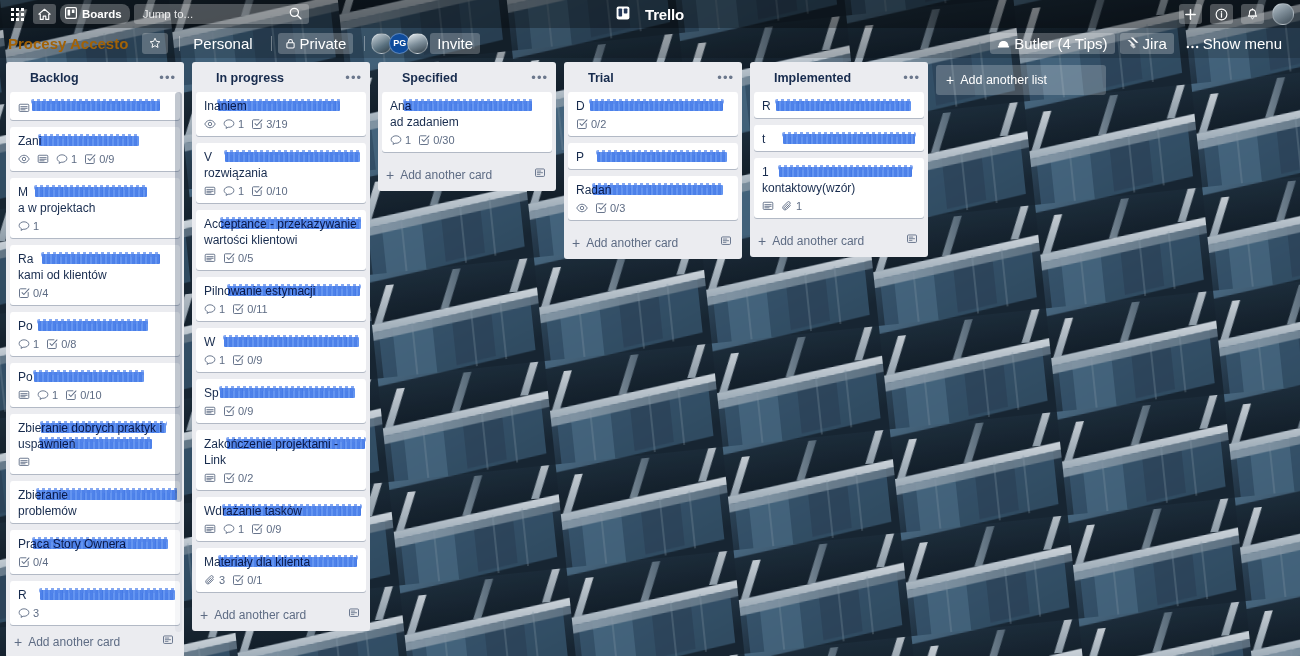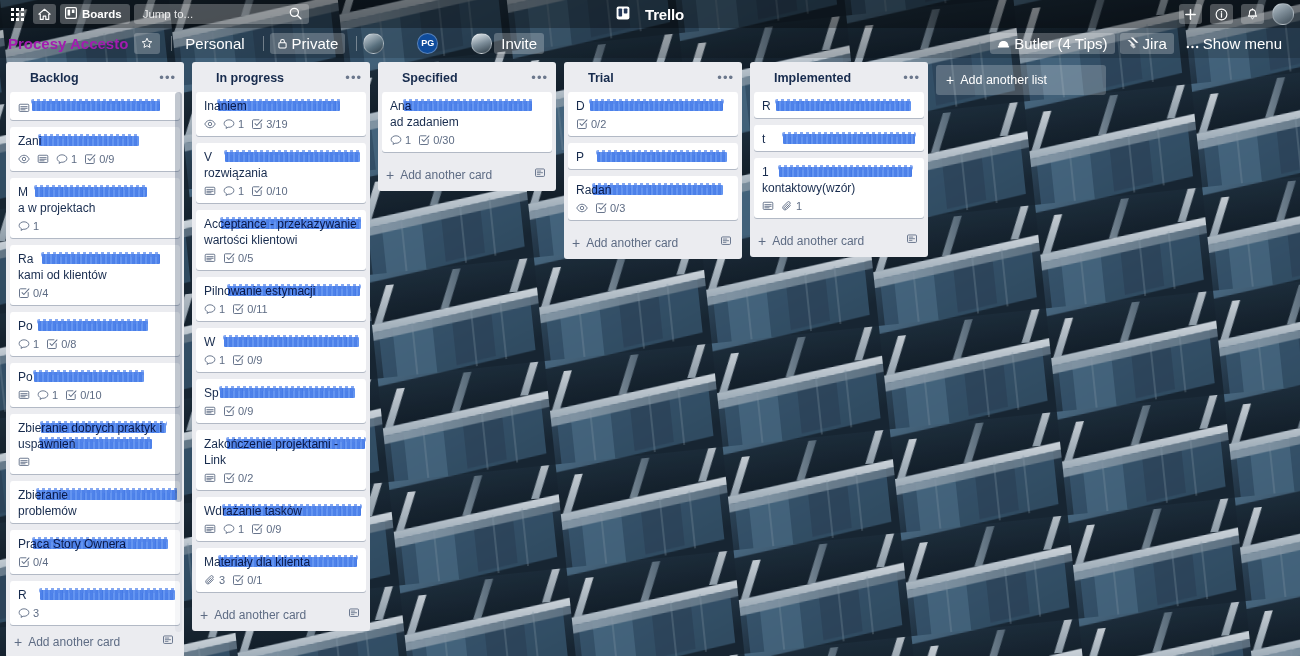--- a/index.html
+++ b/index.html
@@ -30,21 +30,21 @@
     height: 20px; min-width: 20px;
     background: rgba(255,255,255,0.26);
     border-radius: 3px;
     display: flex; align-items: center; justify-content: center;
     color: #fff; margin-right: 4px;
     padding: 0 5px;
     font-size: 11.5px; font-weight: bold;
     cursor: pointer;
   }
   .nav-btn.grid { background: transparent; }
-  .nav-btn.boards { padding: 0 8px 0 5px; gap: 5px; }
+  .nav-btn.boards { padding: 0 8px 0 5px; gap: 5px; border-radius: 8px; }
   .jumpto {
     height: 20px; width: 175px;
     background: rgba(255,255,255,0.26);
     border-radius: 3px;
     display: flex; align-items: center;
     justify-content: space-between;
     padding: 0 7px 0 9px;
     color: rgba(255,255,255,0.85);
     font-size: 11.5px;
     cursor: text;
@@ -69,35 +69,35 @@
 
   
   #boardbar {
     position: absolute; top: 28px; left: 0; right: 0; height: 30px;
     background: rgba(0,0,0,0.16);
     display: flex; align-items: center;
     padding: 0 8px;
     z-index: 30;
   }
   #board-title {
-    color: #a21caf; font-size: 15px; font-weight: bold;
-    margin-right: 6px; cursor: pointer;
+    color: #a16207; font-size: 15px; font-weight: bold;
+    margin-right: 14px; cursor: pointer;
   }
   .bb-btn {
     height: 21px;
     background: rgba(255,255,255,0.24);
     border-radius: 3px;
     color: #fff; font-size: 15px;
     display: flex; align-items: center; gap: 4px;
     padding: 0 7px; margin-right: 5px;
     cursor: pointer; white-space: nowrap;
   }
   .bb-btn.ghost { background: transparent; }
   .bb-sep { width: 1px; height: 15px; background: rgba(255,255,255,0.35); margin: 0 6px; }
-  .members { display: flex; align-items: center; margin-right: 5px; gap: 36px; }
+  .members { display: flex; align-items: center; margin-right: 5px; }
   .member {
     width: 21px; height: 21px; border-radius: 50%;
     margin-right: -3px;
     border: 1px solid rgba(255,255,255,0.3);
     display: flex; align-items: center; justify-content: center;
     font-size: 9px; font-weight: bold; color: #fff;
     cursor: pointer; overflow: hidden;
   }
   .m1 { background: linear-gradient(150deg,#cdd6dd,#59707e 60%,#2b3a45); }
   .m2 { background: #0f4c9c; }

